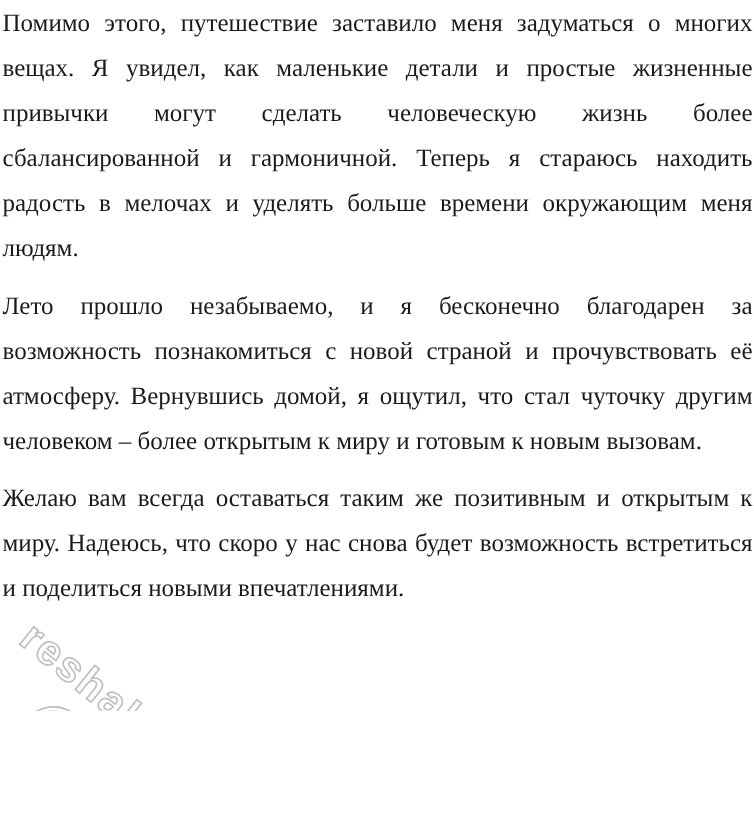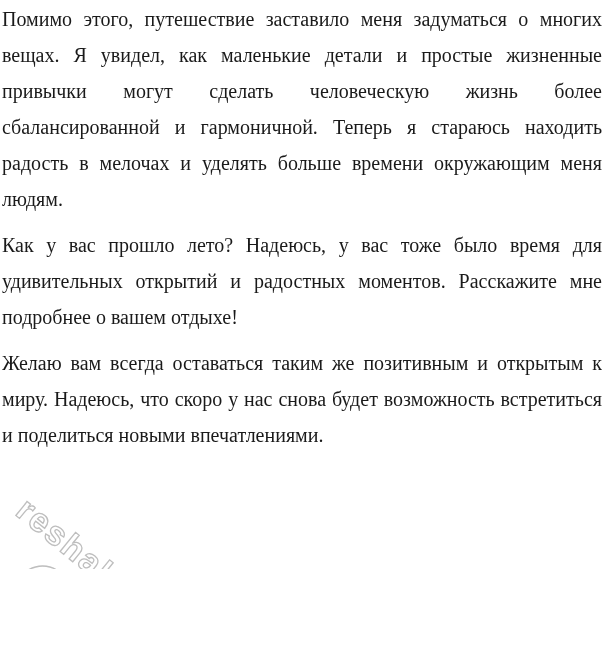--- a/index.html
+++ b/index.html
@@ -38,22 +38,22 @@
     opacity: 0.85;
   }
 </style>
 </head>
 <body>
 
 <div class="page">
 
   <p>Помимо этого, путешествие заставило меня задуматься о многих вещах. Я увидел, как маленькие детали и простые жизненные привычки могут сделать человеческую жизнь более сбалансированной и гармоничной. Теперь я стараюсь находить радость в мелочах и уделять больше времени окружающим меня людям.</p>
 
+  <p>Лето прошло незабываемо, и я бесконечно благодарен за возможность познакомиться с новой страной и прочувствовать её атмосферу. Вернувшись домой, я ощутил, что стал чуточку другим человеком – более открытым к миру и готовым к новым вызовам.</p>
 
-  <p>Как у вас прошло лето? Надеюсь, у вас тоже было время для удивительных открытий и радостных моментов. Расскажите мне подробнее о вашем отдыхе!</p>
 
   <p>Желаю вам всегда оставаться таким же позитивным и открытым к миру. Надеюсь, что скоро у нас снова будет возможность встретиться и поделиться новыми впечатлениями.</p>
 
 
   <svg class="watermark" viewBox="0 0 210 177" xmlns="http://www.w3.org/2000/svg" aria-hidden="true">
     <text x="14" y="142" font-family="Liberation Sans, sans-serif" font-size="78" fill="none" stroke="#b3b3b3" stroke-width="1.3">©</text>
     <text transform="translate(14,36) rotate(39)" font-family="Liberation Sans, sans-serif" font-size="34" font-weight="bold" letter-spacing="2" fill="none" stroke="#b3b3b3" stroke-width="1.3">reshak.ru</text>
   </svg>
 
 </div>

